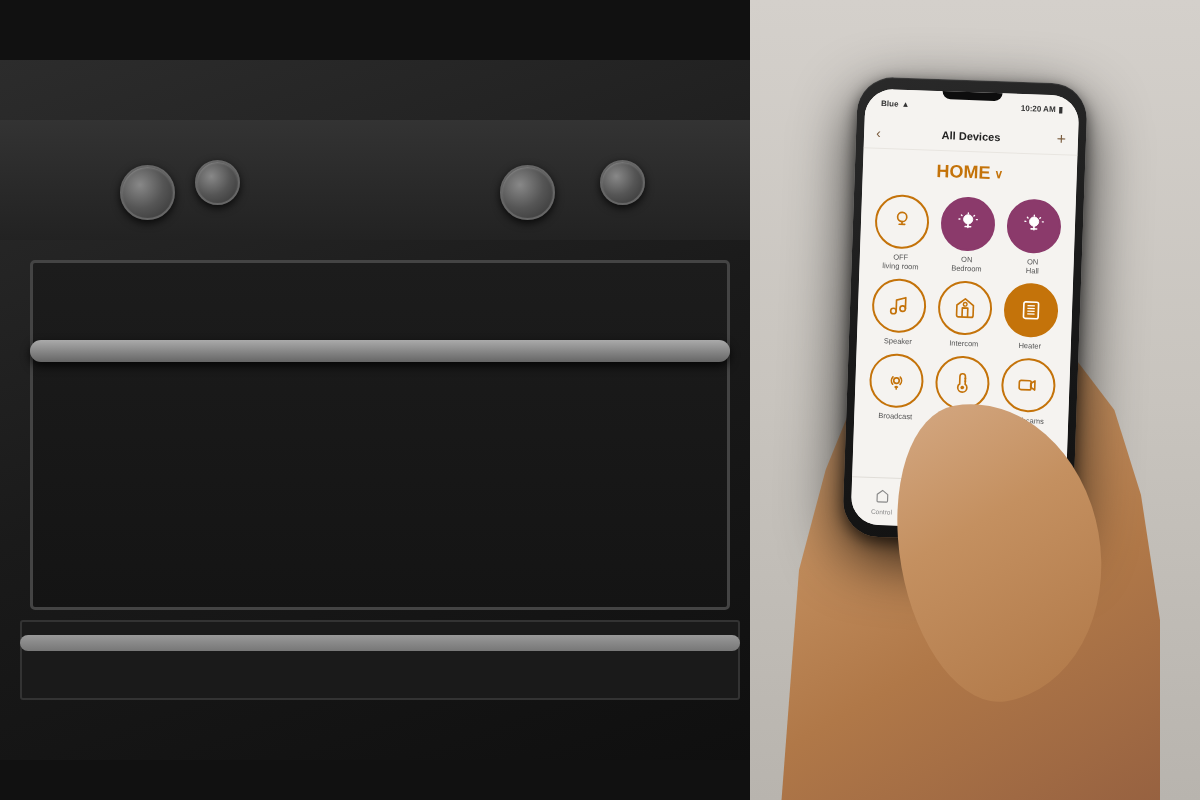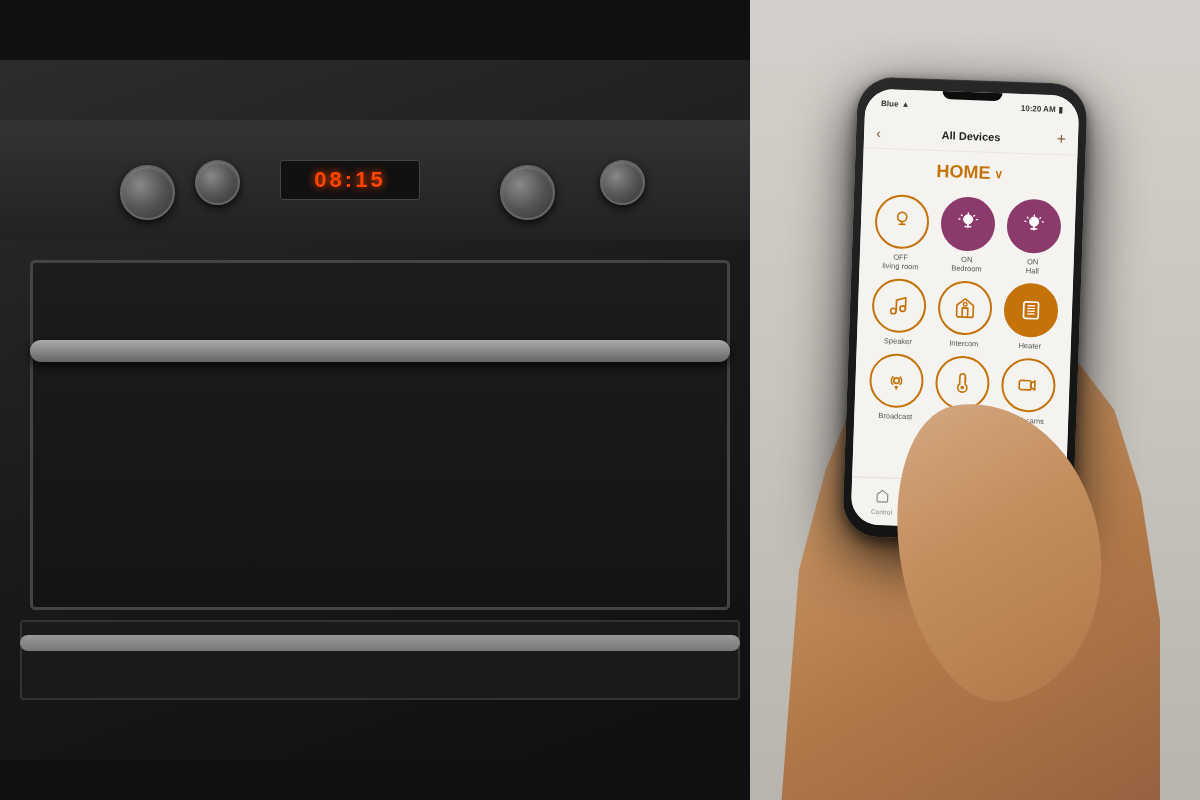--- a/index.html
+++ b/index.html
@@ -396,23 +396,20 @@
       height: calc(100% - 28px - 32px);
     }
   </style>
 </head>
 <body>
 
 <div class="bg-scene">
 
   <div class="oven">
     <div class="oven-top"></div>
-    <div class="oven-display">
-      <span class="oven-display-text">08:15</span>
-    </div>
     <div class="knob knob1"></div>
     <div class="knob knob2"></div>
     <div class="knob knob3"></div>
     <div class="knob knob4"></div>
     <div class="oven-door"></div>
     <div class="oven-handle"></div>
     <div class="oven-drawer"></div>
     <div class="drawer-handle"></div>
   </div>
 

